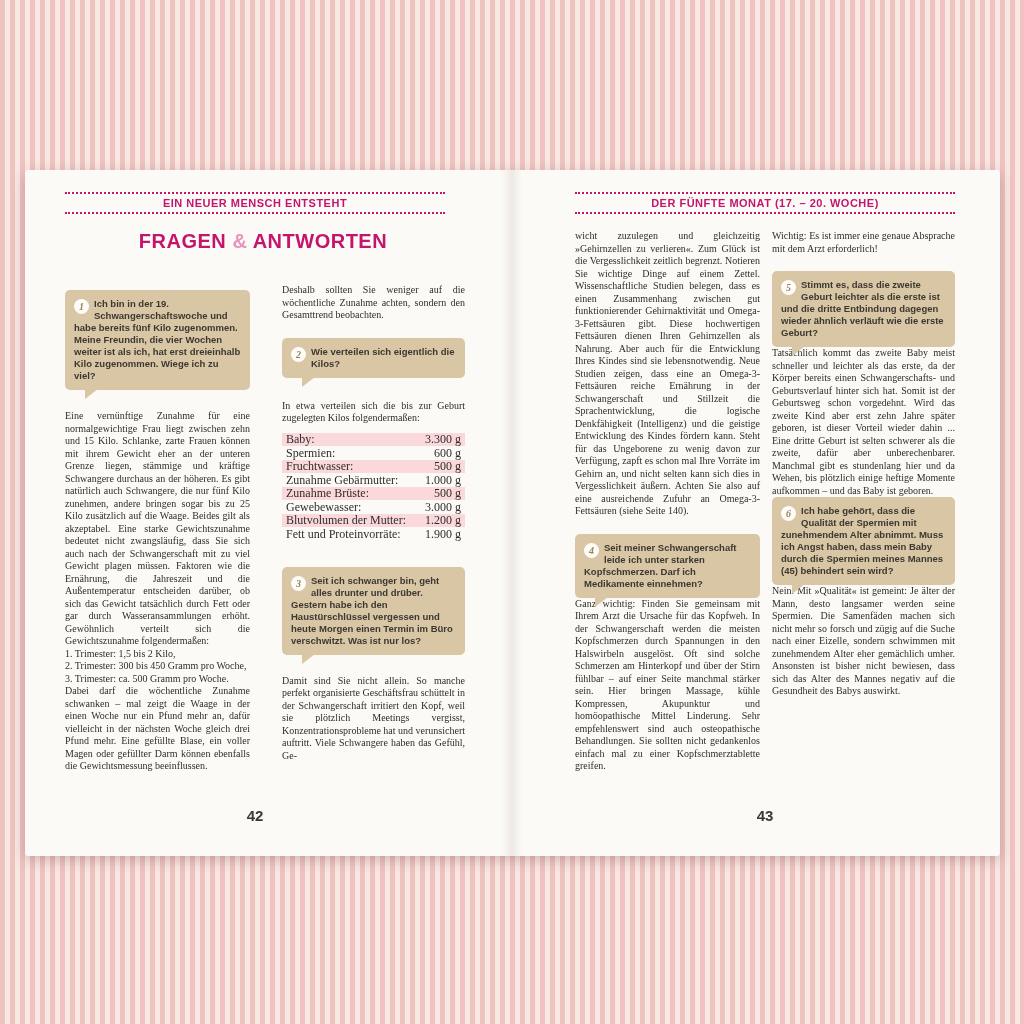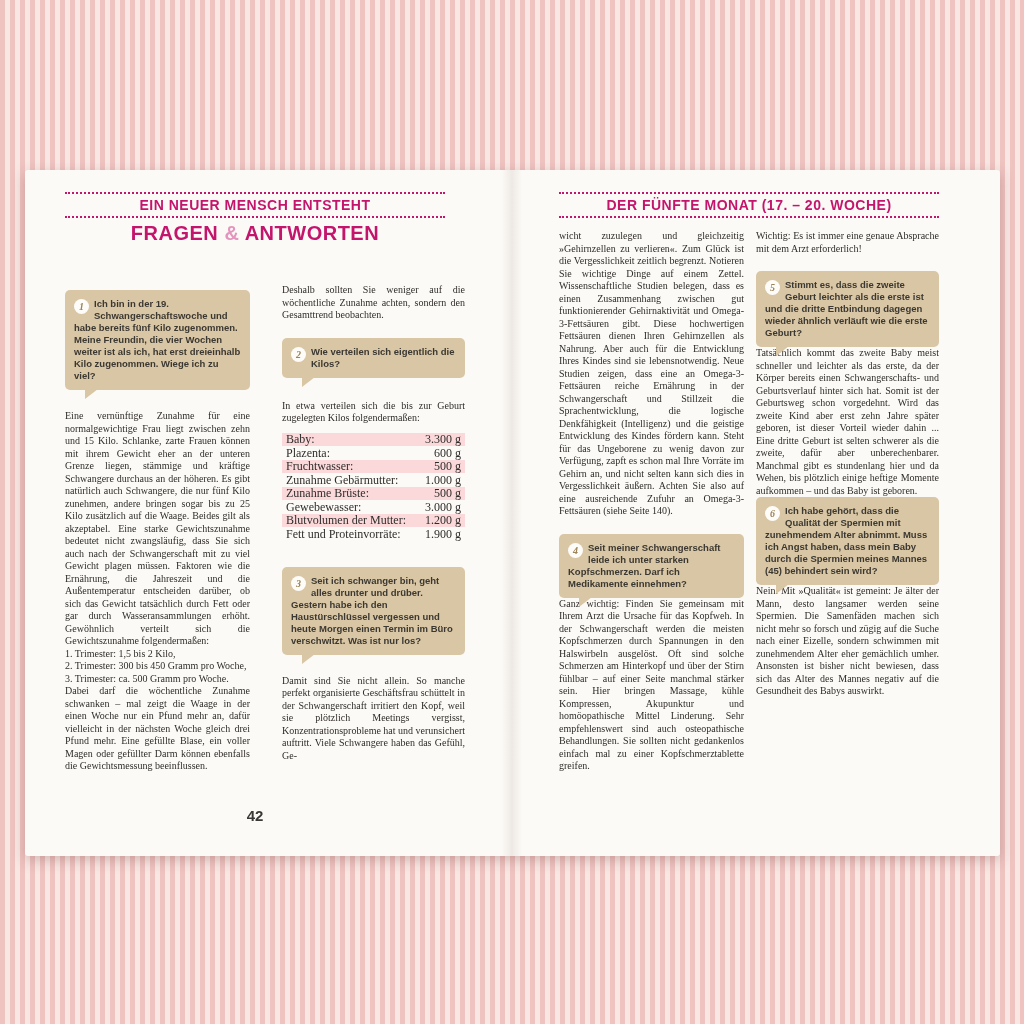--- a/index.html
+++ b/index.html
@@ -15,34 +15,34 @@
     position:absolute; left:25px; top:170px; width:975px; height:686px;
     background:#fcfaf6; border-radius:3px;
     box-shadow:0 4px 14px rgba(90,40,40,0.25);
   }
   .gutter {
     position:absolute; left:477px; top:0; width:20px; height:100%;
     background:linear-gradient(90deg, rgba(0,0,0,0) 0%, rgba(110,80,70,0.10) 50%, rgba(0,0,0,0) 100%);
   }
   .page { position:absolute; top:0; height:100%; }
   .page.left  { left:0;   width:487px; }
-  .page.right { left:466px; width:488px; }
+  .page.right { left:482px; width:488px; }
   .content { position:absolute; top:0; height:100%; width:380px; }
   .page.left  .content { left:40px; }
   .page.right .content { left:68px; }
 
   .running-head {
     position:absolute; top:22px; left:0; width:100%;
     font-family:"Liberation Sans", sans-serif; font-weight:bold;
-    font-size:14px; letter-spacing:0.5px; color:#c4156d; text-align:center;
+    font-size:11px; letter-spacing:0.5px; color:#c4156d; text-align:center;
     border-top:2px dotted #c4156d; border-bottom:2px dotted #c4156d;
     padding:3px 0;
   }
   .title {
-    position:absolute; top:52px; left:0; width:100%; margin:0;
+    position:absolute; top:52px; left:0; width:100%; margin:8px;
     font-family:"Liberation Sans", sans-serif; font-weight:bold;
     font-size:20px; letter-spacing:0.5px; color:#c4156d; text-align:center;
   }
   .title .amp { color:#e595bd; }
 
   .col { position:absolute; }
   .page.left  .c1 { left:0;     top:120px; width:185px; }
   .page.left  .c2 { left:197px; top:114px; width:183px;margin-left:20px; }
   .page.right .c1 { left:0;     top:60px;  width:185px; }
   .page.right .c2 { left:197px; top:60px;  width:183px; }
@@ -113,21 +113,21 @@
           <div class="bubble mt16">
             <span class="qnum">2</span><span>Wie verteilen sich eigentlich die Kilos?</span>
           </div>
           <div class="para mt22">In etwa verteilen sich die bis zur Geburt zugelegten Kilos folgendermaßen:</div>
           <div class="wtable mt8">
             <div class="wt-row">
                 <span class="wt-label">Baby:</span>
                 <span class="wt-val">3.300 g</span>
               </div>
             <div class="wt-row">
-                <span class="wt-label">Plazenta:</span>
+                <span class="wt-label">Spermien:</span>
                 <span class="wt-val">600 g</span>
               </div>
             <div class="wt-row">
                 <span class="wt-label">Fruchtwasser:</span>
                 <span class="wt-val">500 g</span>
               </div>
             <div class="wt-row">
                 <span class="wt-label">Zunahme Gebärmutter:</span>
                 <span class="wt-val">1.000 g</span>
               </div>
@@ -175,18 +175,19 @@
           <div class="bubble mt16">
             <span class="qnum">5</span><span>Stimmt es, dass die zweite Geburt leichter als die erste ist und die dritte Entbindung dagegen wieder ähnlich verläuft wie die erste Geburt?</span>
           </div>
           <div class="para mt18">Tatsächlich kommt das zweite Baby meist schneller und leichter als das erste, da der Körper bereits einen Schwangerschafts- und Geburtsverlauf hinter sich hat. Somit ist der Geburtsweg schon vorgedehnt. Wird das zweite Kind aber erst zehn Jahre später geboren, ist dieser Vorteil wieder dahin ... Eine dritte Geburt ist selten schwerer als die zweite, dafür aber unberechenbarer. Manchmal gibt es stundenlang hier und da Wehen, bis plötzlich einige heftige Momente aufkommen – und das Baby ist geboren.</div>
           <div class="bubble mt18">
             <span class="qnum">6</span><span>Ich habe gehört, dass die Qualität der Spermien mit zunehmendem Alter abnimmt. Muss ich Angst haben, dass mein Baby durch die Spermien meines Mannes (45) behindert sein wird?</span>
           </div>
           <div class="para mt18">Nein. Mit »Qualität« ist gemeint: Je älter der Mann, desto langsamer werden seine Spermien. Die Samenfäden machen sich nicht mehr so forsch und zügig auf die Suche nach einer Eizelle, sondern schwimmen mit zunehmendem Alter eher gemächlich umher. Ansonsten ist bisher nicht bewiesen, dass sich das Alter des Mannes negativ auf die Gesundheit des Babys auswirkt.</div>
         </div>
 
+        <div class="pagenum">43</div>
       </div>
     </div>
 
     <div class="gutter"></div>
   </div>
 </div>
 
 </body></html>

